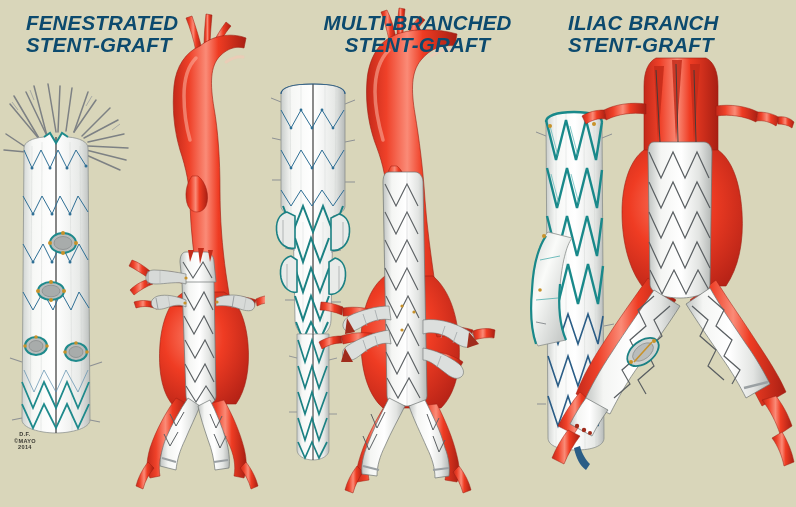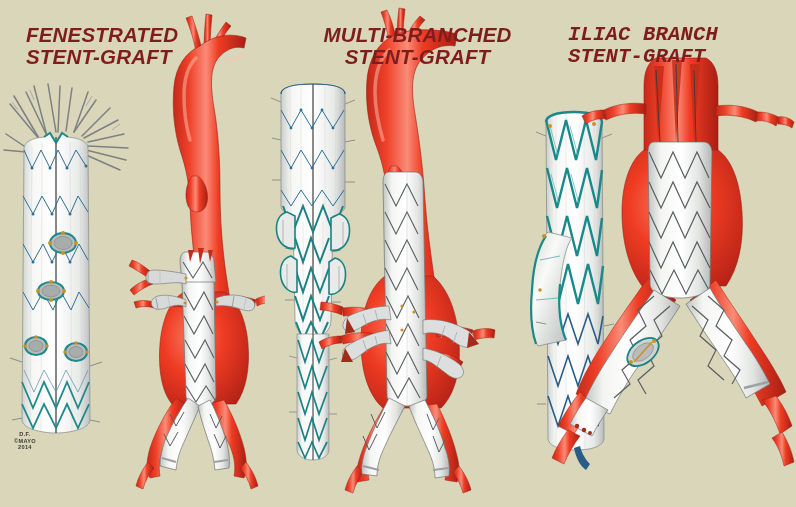--- a/index.html
+++ b/index.html
@@ -10,31 +10,31 @@
     overflow:hidden;
   }
   #figure{
     position:relative;
     width:796px;height:507px;
     background:#d9d6ba;
   }
   .panel{position:absolute;top:0;height:507px;}
   #panel-1{left:0;width:265px;}
   #panel-2{left:265px;width:265px;}
-  #panel-3{left:530px;width:266px;font-family:Liberation Mono, monospace;}
+  #panel-3{left:530px;width:266px;}
 
   .panel-title{
-    position:absolute;top:24px;left:0;width:100%;
+    position:absolute;top:12px;left:0;width:100%;
     text-align:center;
     font-style:italic;
     font-weight:bold;
     font-size:20.5px;
     line-height:22px;
     letter-spacing:0.2px;
-    color:#7f1d1d;
+    color:#0c4a6e;
     white-space:pre-line;
     z-index:40;
     pointer-events:none;
   }
   #panel-1 .panel-title{text-align:left;padding-left:26px;}
   #panel-2 .panel-title{text-align:center;padding-left:20px;}
   #panel-3 .panel-title{text-align:left;padding-left:38px;}
 
   .art{position:absolute;top:0;left:0;width:100%;height:507px;}
   svg{display:block;}

